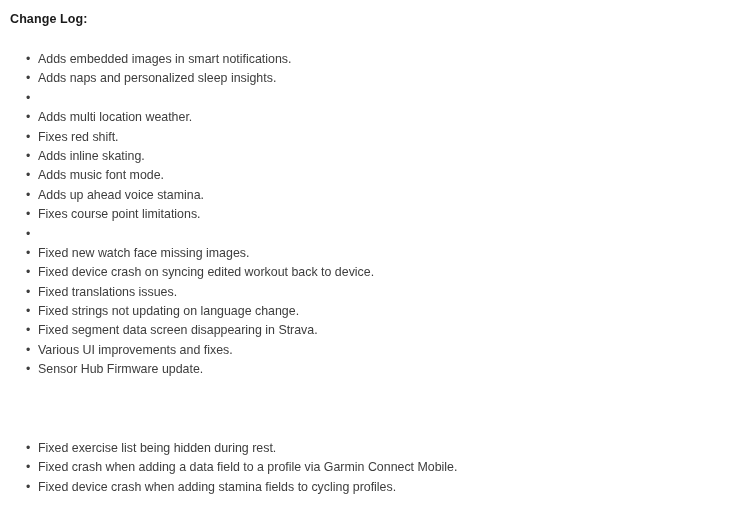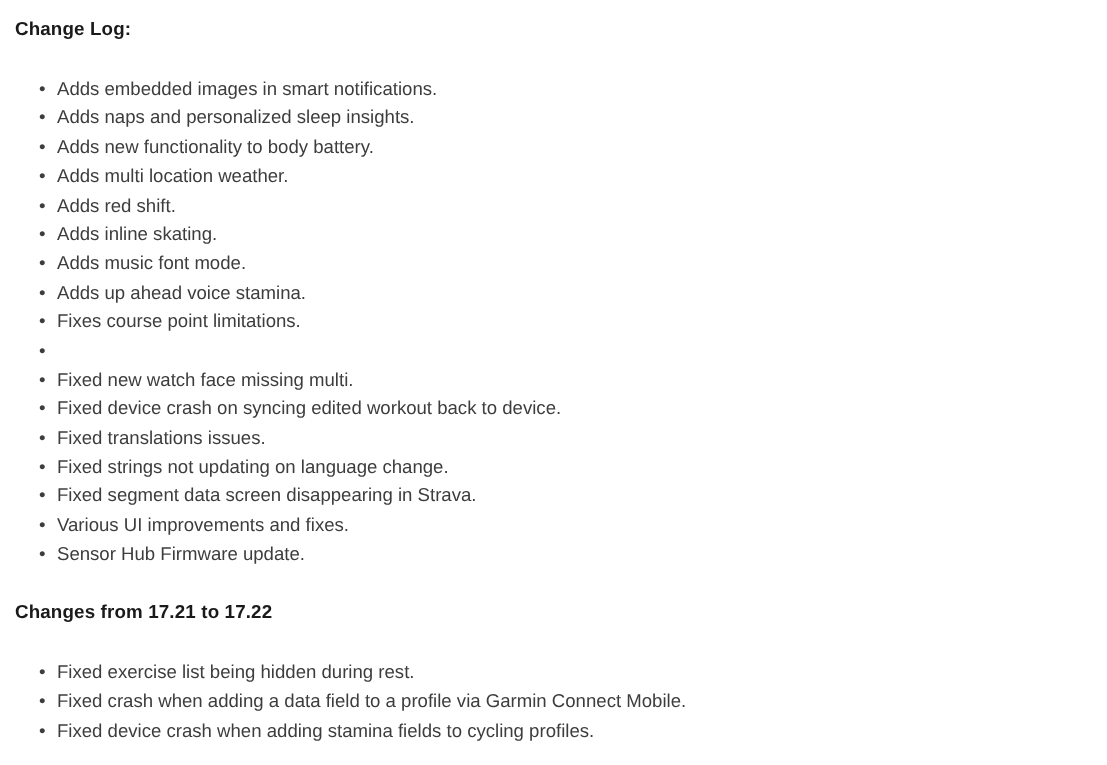--- a/index.html
+++ b/index.html
@@ -78,38 +78,37 @@
 </head>
 <body>
 
 <div class="page">
 
   <div class="section-heading" id="heading-changelog">Change Log:</div>
 
   <ul class="change-list" id="list-changelog">
       <li><span class="bullet">•</span><span class="item-text">Adds embedded images in smart notifications.</span></li>
       <li><span class="bullet">•</span><span class="item-text">Adds naps and personalized sleep insights.</span></li>
-      <li><span class="bullet">•</span><span class="item-text">Adds new functionality to body battery.</span></li>
+      <li><span class="bullet">•</span></li>
       <li><span class="bullet">•</span><span class="item-text">Adds multi location weather.</span></li>
-      <li><span class="bullet">•</span><span class="item-text">Adds red shift.</span></li>
+      <li><span class="bullet">•</span><span class="item-text">Fixes red shift.</span></li>
       <li><span class="bullet">•</span><span class="item-text">Adds inline skating.</span></li>
       <li><span class="bullet">•</span><span class="item-text">Adds music font mode.</span></li>
       <li><span class="bullet">•</span><span class="item-text">Adds up ahead voice stamina.</span></li>
       <li><span class="bullet">•</span><span class="item-text">Fixes course point limitations.</span></li>
       <li><span class="bullet">•</span></li>
-      <li><span class="bullet">•</span><span class="item-text">Fixed new watch face missing multi.</span></li>
+      <li><span class="bullet">•</span><span class="item-text">Fixed new watch face missing images.</span></li>
       <li><span class="bullet">•</span><span class="item-text">Fixed device crash on syncing edited workout back to device.</span></li>
       <li><span class="bullet">•</span><span class="item-text">Fixed translations issues.</span></li>
       <li><span class="bullet">•</span><span class="item-text">Fixed strings not updating on language change.</span></li>
       <li><span class="bullet">•</span><span class="item-text">Fixed segment data screen disappearing in Strava.</span></li>
       <li><span class="bullet">•</span><span class="item-text">Various UI improvements and fixes.</span></li>
       <li><span class="bullet">•</span><span class="item-text">Sensor Hub Firmware update.</span></li>
     </ul>
 
-  <div class="section-heading" id="heading-version">Changes from 17.21 to 17.22</div>
 
   <ul class="change-list" id="list-version">
       <li><span class="bullet">•</span><span class="item-text">Fixed exercise list being hidden during rest.</span></li>
       <li><span class="bullet">•</span><span class="item-text">Fixed crash when adding a data field to a profile via Garmin Connect Mobile.</span></li>
       <li><span class="bullet">•</span><span class="item-text">Fixed device crash when adding stamina fields to cycling profiles.</span></li>
     </ul>
 
 </div>
 
 </body></html>

